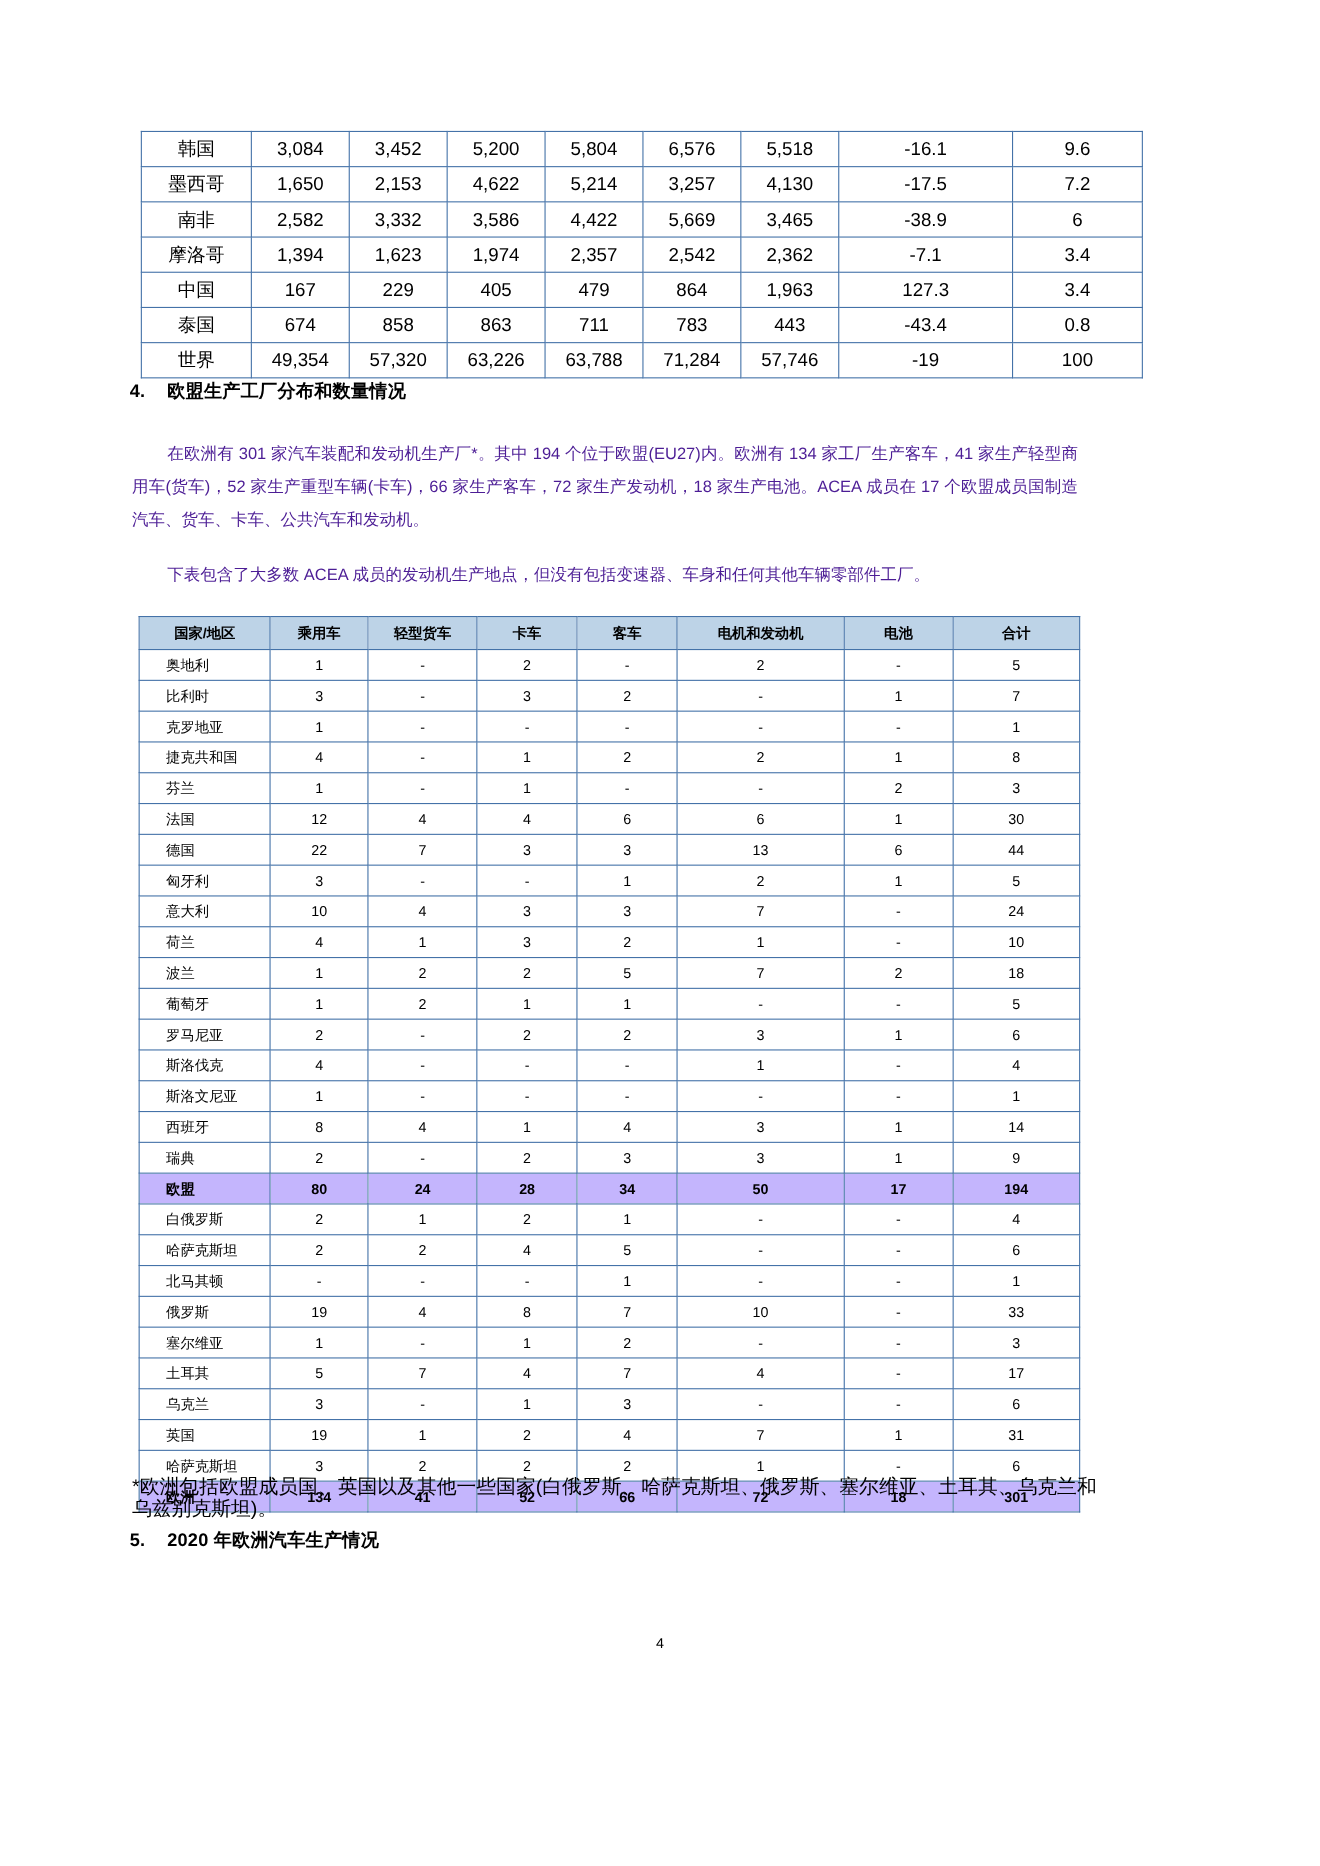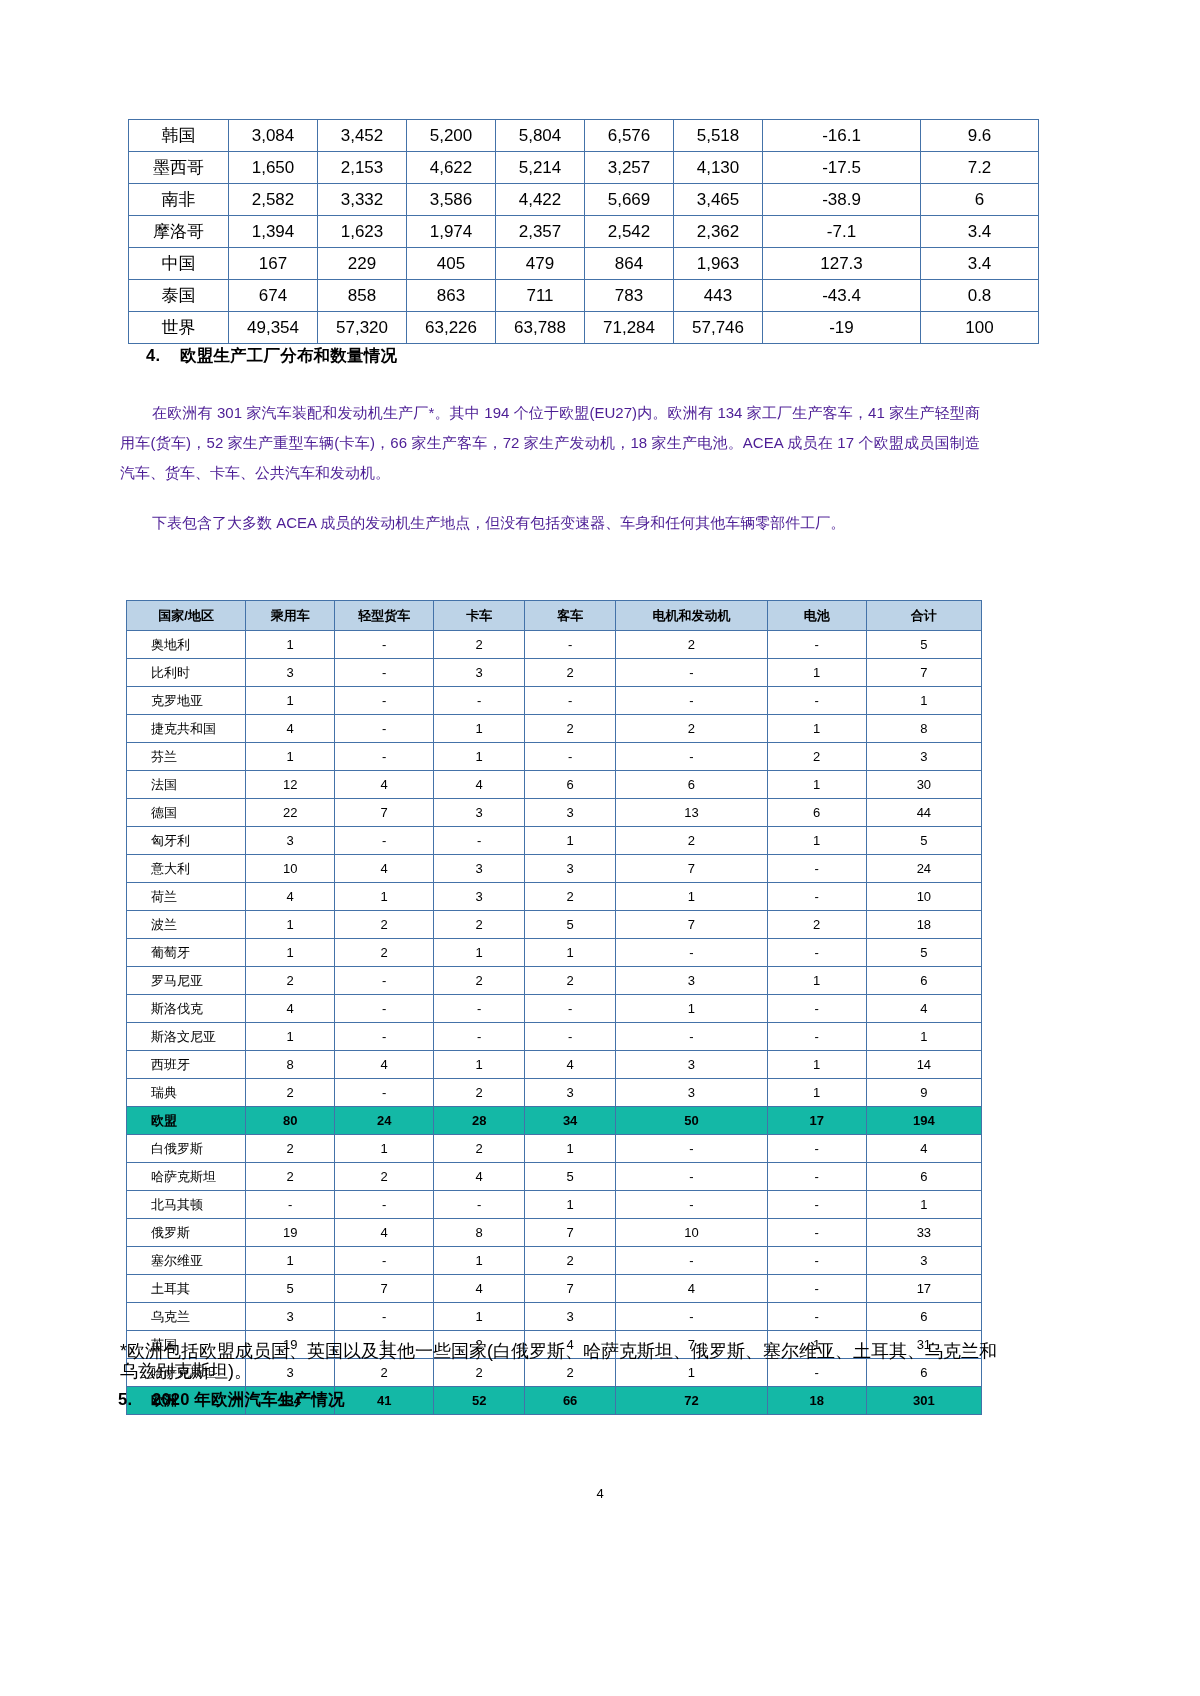--- a/index.html
+++ b/index.html
@@ -52,21 +52,21 @@
   .top-table .c-last  { width: 118px; }
 
   
   .heading {
     position: absolute;
     font-size: 16.5px;
     font-weight: bold;
     letter-spacing: 0.2px;
   }
   .heading .num { display: inline-block; width: 34px; }
-  #h-section4 { left: 118px; top: 345px; margin-left: 28px; }
+  #h-section4 { left: 118px; top: 345px; }
   #h-section5 { left: 118px; top: 1389px; }
 
   
   .para {
     position: absolute;
     font-size: 15px;
     line-height: 30px;
     text-align: justify;
     text-justify: inter-ideograph;
     color: #4c1d95;
@@ -79,21 +79,20 @@
     position: absolute;
     left: 126px;
     top: 560px;
     width: 856px;
   }
   table.main {
     border-collapse: collapse;
     table-layout: fixed;
     width: 100%;
     font-size: 13px;
-    margin-top: 40px;
   }
   table.main th, table.main td {
     border: 1px solid #4472a8;
     height: 27px;
     line-height: 27px;
     padding: 0;
     text-align: center;
     vertical-align: middle;
     font-weight: normal;
     white-space: nowrap;
@@ -105,21 +104,21 @@
     font-size: 13px;
     height: 29px;
     line-height: 29px;
   }
   table.main td.country {
     text-align: left;
     padding-left: 24px;
   }
   table.main th.country { text-align: center; }
   tr.total-row td {
-    background: #14b8a6;
+    background: #c4b5fd;
     font-weight: bold;
   }
   tr.total-row td.country { font-weight: bold; }
 
   .col-country { width: 118px; }
   .col-pc      { width: 88px; }
   .col-lcv     { width: 98px; }
   .col-truck   { width: 90px; }
   .col-bus     { width: 90px; }
   .col-engine  { width: 150px; }

